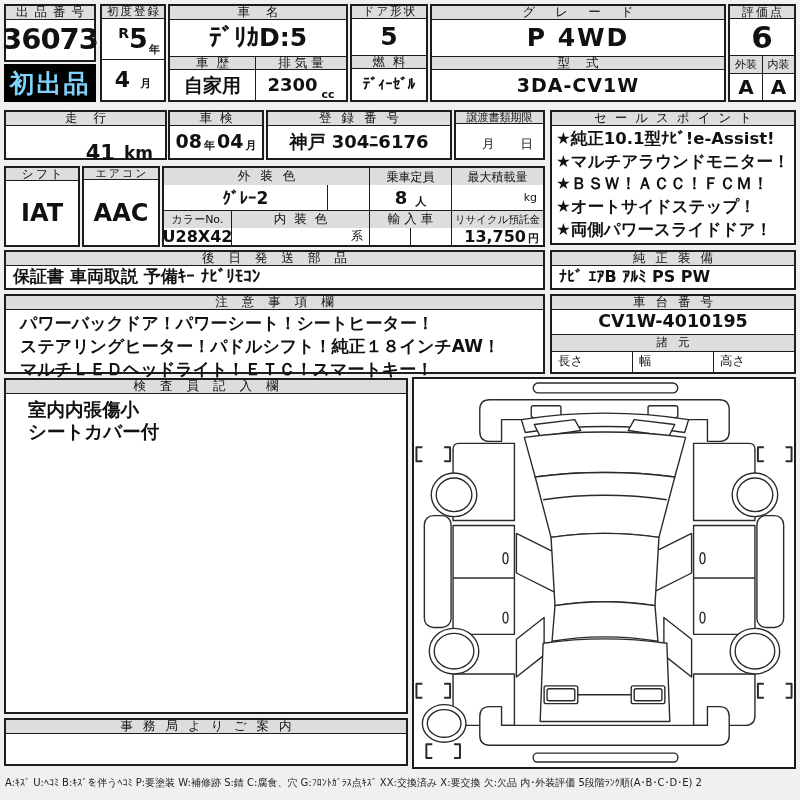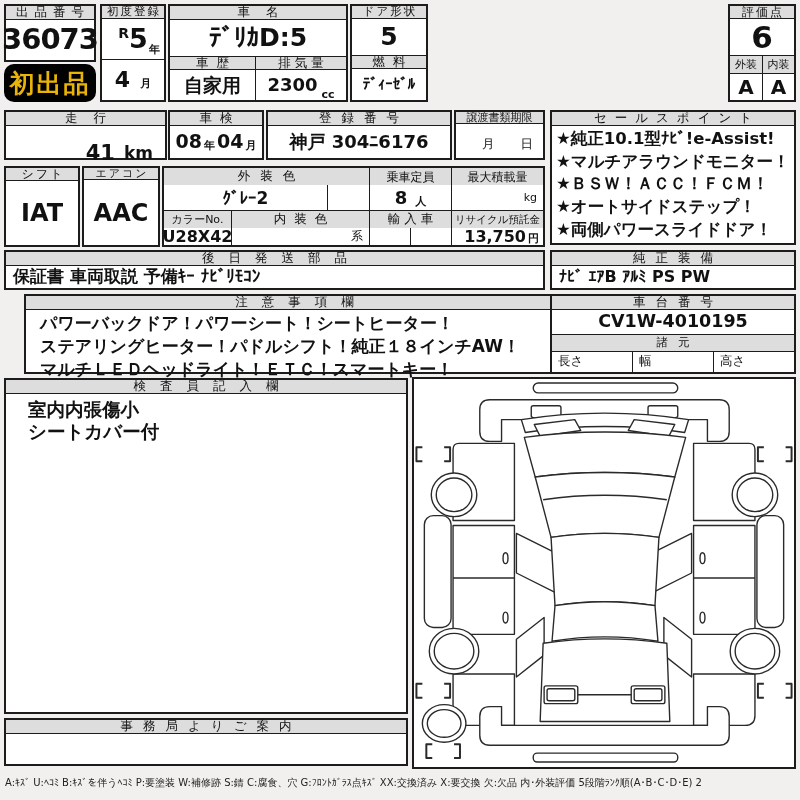--- a/index.html
+++ b/index.html
@@ -16,21 +16,21 @@
   .sp14>span{letter-spacing:14px;margin-right:-14px;}
   .sp16>span{letter-spacing:16px;margin-right:-16px;}
   .sp20>span{letter-spacing:20px;margin-right:-20px;}
   .f11{font-size:11px;} .f115{font-size:11.5px;} .f12{font-size:12px;}
   .v{display:flex;align-items:center;justify-content:center;font-weight:bold;line-height:1;}
   .row{display:flex;flex-direction:row;flex:1;min-height:0;}
   .col{display:flex;flex-direction:column;box-sizing:border-box;min-width:0;}
   .br{border-right:1px solid #1c1c1c;} .bb{border-bottom:1px solid #1c1c1c;}
   .cell{position:absolute;box-sizing:border-box;display:flex;align-items:center;justify-content:center;}
   .cell.hdr{position:absolute;border-bottom:none;}
-  .badge{position:absolute;background:#000;color:#eab308;display:flex;align-items:center;justify-content:center;font-weight:bold;border-radius:10px;}
+  .badge{position:absolute;background:#000;color:#7dd3fc;display:flex;align-items:center;justify-content:center;font-weight:bold;}
   .lines{padding:3px 6px;display:flex;flex-direction:column;justify-content:flex-start;}
   .lines div{font-weight:bold;white-space:nowrap;}
   .legend{position:absolute;left:5px;top:776px;width:792px;font-size:10px;white-space:nowrap;color:#222;}
   .unit{font-weight:bold;}
 </style>
 </head>
 <body>
 
 <div id="sheet">
 
@@ -85,20 +85,30 @@
     <div class="hdr f115 sp2">
         <span>ドア形状</span>
       </div>
     <div class="v bb" style="height:36px;font-size:25px;">5</div>
     <div class="hdr sp8">
         <span>燃料</span>
       </div>
     <div class="v" style="flex:1;font-size:15px;">ﾃﾞｨｰｾﾞﾙ</div>
   </div>
 
+  <div class="box" style="left:430px;top:4px;width:296px;height:98px;">
+    <div class="hdr sp20">
+        <span>グレード</span>
+      </div>
+    <div class="v bb" style="height:36px;font-size:25px;letter-spacing:2px;">P 4WD</div>
+    <div class="hdr sp16">
+        <span>型式</span>
+      </div>
+    <div class="v" style="flex:1;font-size:19px;letter-spacing:1px;">3DA-CV1W</div>
+  </div>
 
   <div class="box" style="left:728px;top:4px;width:68px;height:98px;">
     <div class="hdr f12 sp2">
         <span>評価点</span>
       </div>
     <div class="v bb" style="height:36px;font-size:31px;">6</div>
     <div class="row" style="flex:none;">
       <div class="hdr f11 br" style="width:32px;height:17px;">
           <span>外装</span>
         </div>
@@ -232,21 +242,21 @@
       </div>
     <div class="v" style="flex:1;justify-content:flex-start;padding-left:7px;font-size:17px;white-space:nowrap;">保証書 車両取説 予備ｷｰ ﾅﾋﾞﾘﾓｺﾝ</div>
   </div>
   <div class="box" style="left:550px;top:250px;width:246px;height:40px;">
     <div class="hdr sp10">
         <span>純正装備</span>
       </div>
     <div class="v" style="flex:1;justify-content:flex-start;padding-left:7px;font-size:16px;white-space:nowrap;">ﾅﾋﾞ ｴｱB ｱﾙﾐ PS PW</div>
   </div>
 
-  <div class="box" style="left:4px;top:294px;width:541px;height:80px;margin-left:20px;">
+  <div class="box" style="left:4px;top:294px;width:541px;height:80px;">
     <div class="hdr sp14">
         <span>注意事項欄</span>
       </div>
     <div class="lines" style="flex:1;justify-content:space-around;padding:2px 14px;">
       <div style="font-size:17px;">パワーバックドア！パワーシート！シートヒーター！</div>
       <div style="font-size:17px;">ステアリングヒーター！パドルシフト！純正１８インチAW！</div>
       <div style="font-size:17px;">マルチＬＥＤヘッドライト！ＥＴＣ！スマートキー！</div>
     </div>
   </div>
 

